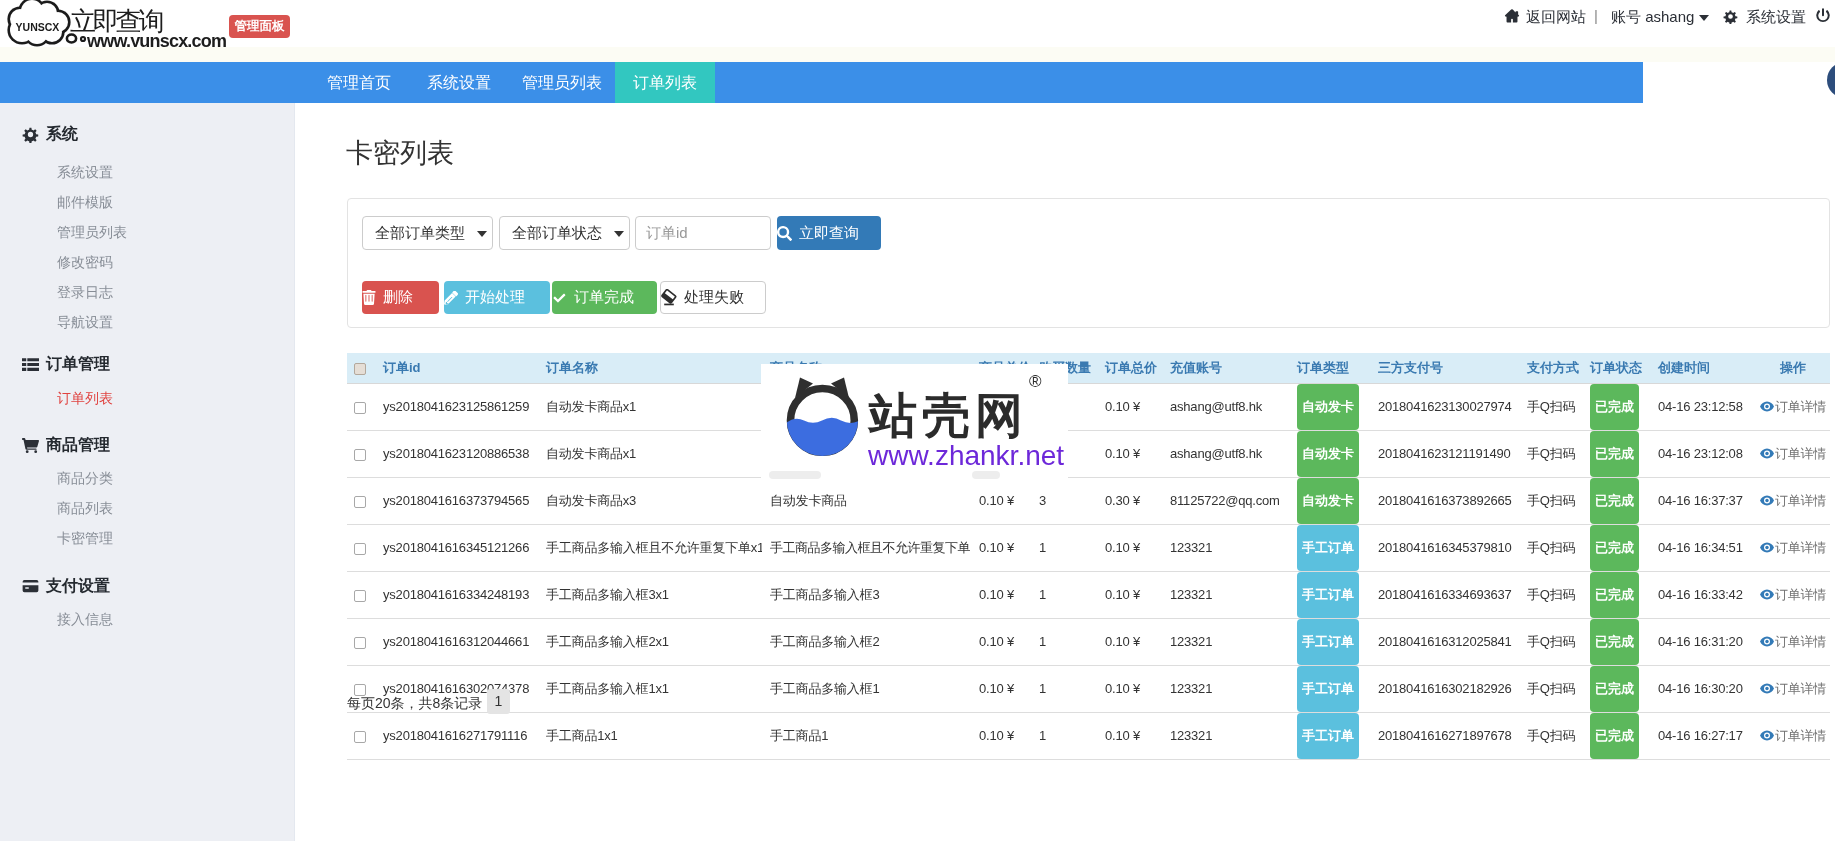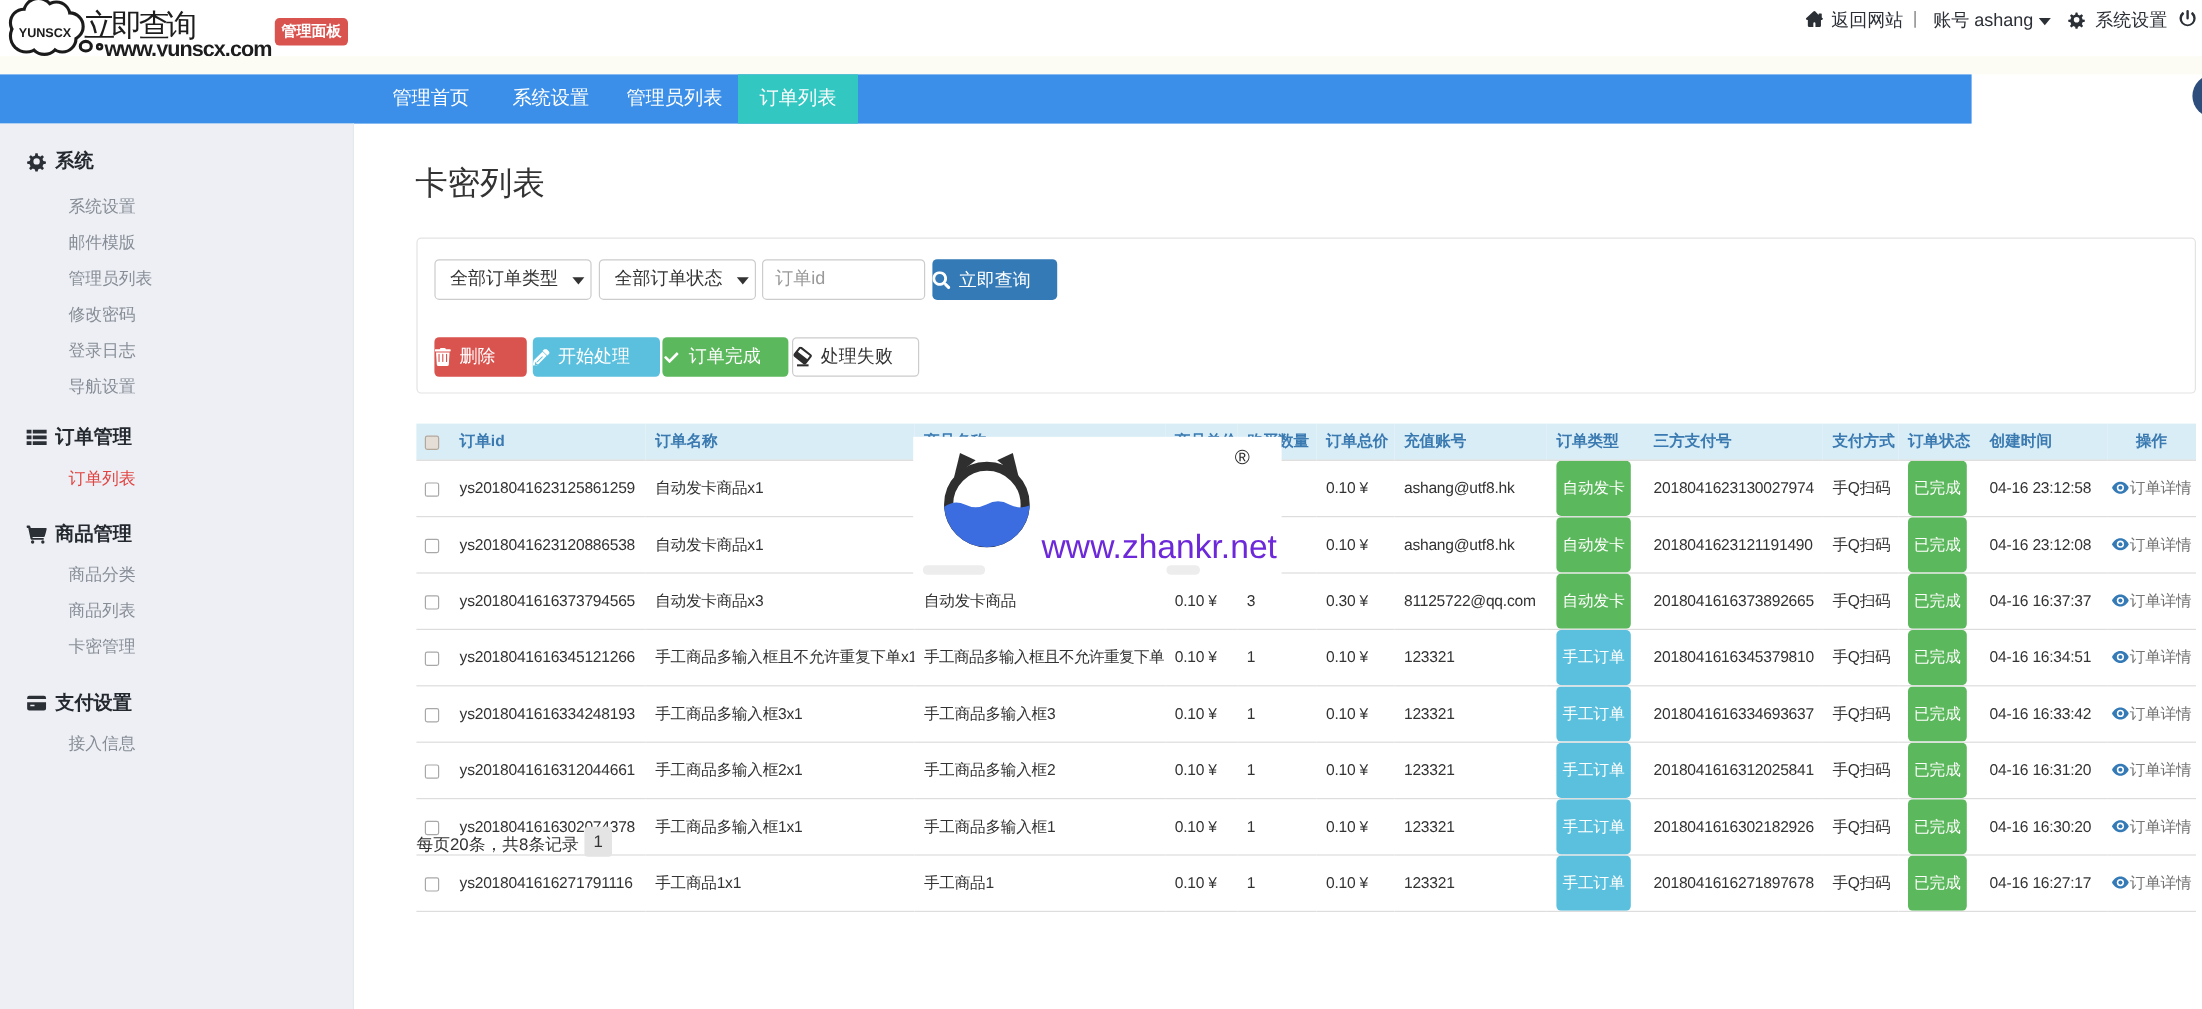--- a/index.html
+++ b/index.html
@@ -37,21 +37,21 @@
 #bdel{left:14px;top:82px;width:77px;height:33px;background:#d9534f}
 #bproc{left:96px;top:82px;width:106px;height:33px;background:#5bc0de}
 #bdone{left:204px;top:82px;width:105px;height:33px;background:#5cb85c}
 #bfail{left:312px;top:82px;width:106px;height:33px;background:#fff;border:1px solid #ccc;color:#333}
 
 #tbl{position:absolute;left:347px;top:353px;width:1483px;border-collapse:collapse;table-layout:fixed;font-size:13px}
 #tbl th{background:#d9edf7;color:#3a7ab1;font-weight:bold;text-align:left;height:30px;padding:0 0 0 8px;white-space:nowrap;border-bottom:1px solid #d8d8d8}
 #tbl td{height:34.3px;padding:0 0 0 8px;border-bottom:1px solid #ddd;white-space:nowrap;overflow:hidden;color:#333;letter-spacing:-0.2px}
 #tbl .cb{padding-left:7px}
 #tbl .ctr{text-align:center;padding:0}
-.lab{display:inline-block;border-radius:4px;color:#fff;font-size:13px;padding:14px 5px;font-weight:normal;letter-spacing:0}
+.lab{display:inline-block;border-radius:4px;color:#fff;font-size:13px;padding:14px 5px;font-weight:bold;letter-spacing:0}
 .lab.g{background:#5cb85c}
 .lab.b{background:#5bc0de}
 .alink{color:#737373}
 #pager{position:absolute;left:347px;top:695px;font-size:14px;color:#333}
 #pg1{position:absolute;left:487px;top:689px;width:23px;height:25px;background:#e4e4e4;border-radius:3px;
   text-align:center;line-height:25px;color:#333}
 
 #wm{position:absolute;left:761px;top:364px;width:307px;height:116px;background:#fff}
 #wmtext{position:absolute;left:108px;top:20px;font-size:48px;color:#2b2b2b;font-weight:600;letter-spacing:5px}
 #wmreg{position:absolute;left:268px;top:8px;font-size:17px;color:#2b2b2b}
@@ -374,17 +374,18 @@
       <path d="M10 22 L15 1.5 L28 7.5 Z" fill="#2f2f2f"></path>
       <path d="M64 22 L59 1.5 L46 7.5 Z" fill="#2f2f2f"></path>
       <circle cx="37.4" cy="44.4" r="31.9" fill="none" stroke="#2f2f2f" stroke-width="7.6"></circle>
       <clipPath id="cc">
         <circle cx="37.4" cy="44.4" r="35.6"></circle>
       </clipPath>
       <g clip-path="url(#cc)">
         <path d="M1 47 Q10 40 19 44.5 Q28 49 37 44.5 Q47 39 56 44.5 Q65 49 73.5 45 L73.5 82 L1 82 Z" fill="#3c6de0"></path>
       </g>
     </svg>
+  <div id="wmtext">站壳网</div>
   <div id="wmreg">®</div>
   <div id="wmurl">www.zhankr.net</div>
     <div style="position:absolute;left:8px;top:107px;width:52px;height:8px;background:#ededed;border-radius:4px"></div>
     <div style="position:absolute;left:211px;top:107px;width:28px;height:8px;background:#ededed;border-radius:4px"></div>
 </div>
 
 </body></html>

